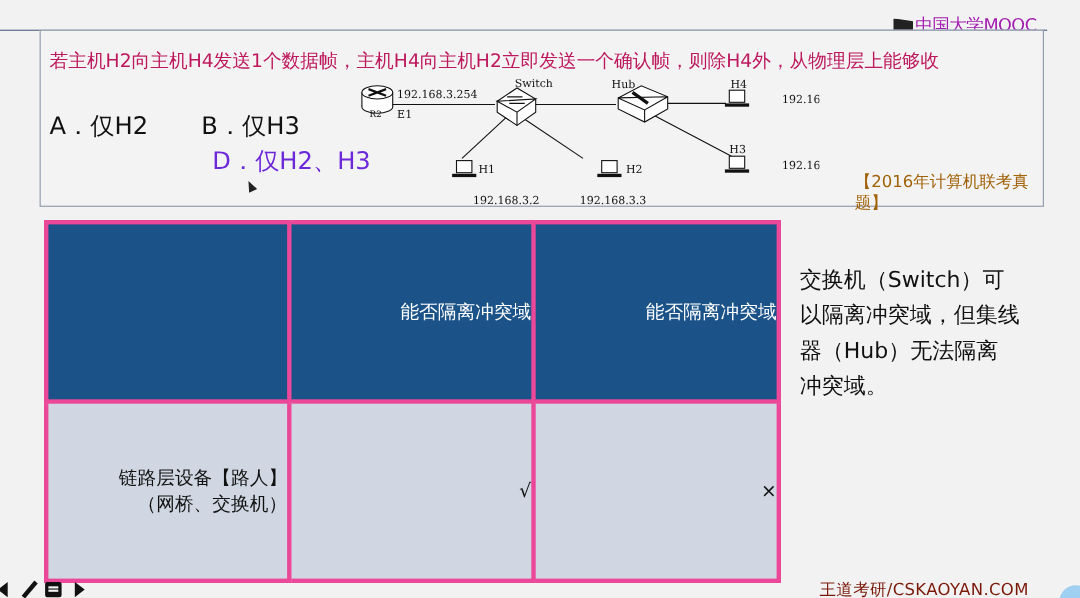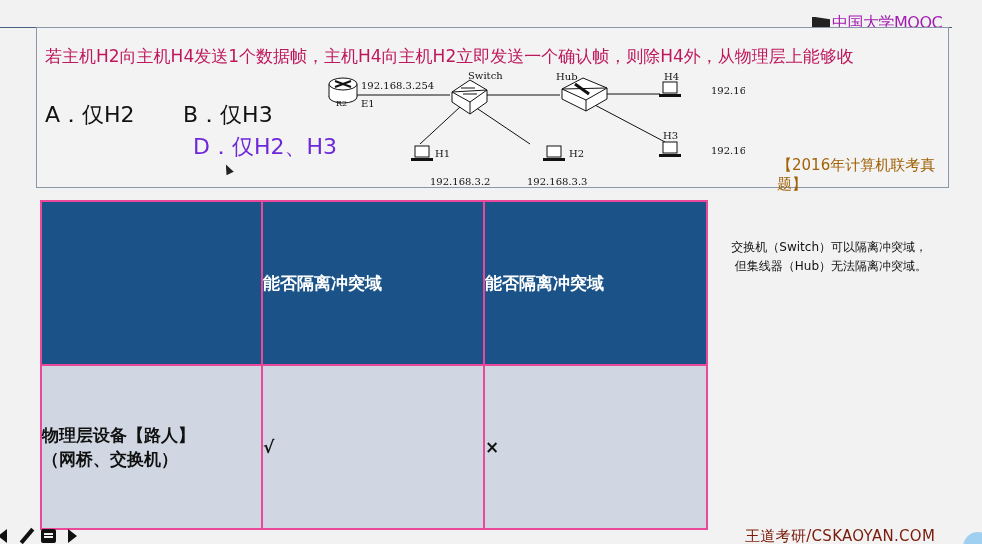--- a/index.html
+++ b/index.html
@@ -45,33 +45,33 @@
   }
   .diagram { position: absolute; left: 288px; top: 44px; width: 420px; height: 120px; }
   .diagram svg { width: 420px; height: 120px; }
   .diagram text { font-family: "DejaVu Serif", serif; font-size: 10px; fill: #111; }
 
   table.cmp {
     position: absolute; left: 40px; top: 200px; width: 666px; height: 330px;
     border-collapse: collapse; table-layout: fixed;
   }
   table.cmp td, table.cmp th {
-    border: 2px solid #ec4899; text-align: left; vertical-align: middle;
-    font-size: 17px; font-weight: bold;
+    border: 4px solid #ec4899; text-align: right; vertical-align: middle;
+    font-size: 17px; font-weight: normal;
   }
   table.cmp th { background: #1b5389; color: #fff; height: 82px; }
   table.cmp tr.r1 td { background: #adb8cb; height: 82px; }
   table.cmp tr.r2 td { background: #d0d7e2; height: 82px; }
   table.cmp tr.r3 td { background: #adb8cb; height: 82px; }
   .rowhead { line-height: 24px; font-size: 17px; }
   .col0 { width: 221px; } .col1 { width: 222px; } .col2 { width: 223px; }
 
   .note {
     position: absolute; left: 727px; top: 238px; width: 200px;
-    font-size: 12px; line-height: 19px; color: #111; text-align: right;
+    font-size: 20px; line-height: 32px; color: #111;
   }
   .footer-brand {
     position: absolute; left: 745px; top: 527px; font-size: 15px; color: #7a1a0a; letter-spacing: 0.3px;
   }
   .corner-blob {
     position: absolute; left: 963px; top: 532px; width: 30px; height: 30px; border-radius: 50%;
     background: #9fd0f2;
   }
   .toolbar {
     position: absolute; left: 0; top: 528px; height: 16px; display: flex; align-items: center; gap: 12px;
@@ -180,21 +180,21 @@
       <col class="col2">
     </colgroup>
   <tbody>
       <tr>
     <th></th>
     <th>能否隔离冲突域</th>
     <th>能否隔离冲突域</th>
   </tr>
   <tr class="r2">
     <td class="rowhead">
-      <div>物理层设备【路人】</div>
+      <div>链路层设备【路人】</div>
       <div>（网桥、交换机）</div>
     </td>
     <td>√</td>
     <td>×</td>
   </tr>
 </tbody>
   </table>
 
 <div class="note">交换机（Switch）可以隔离冲突域，但集线器（Hub）无法隔离冲突域。</div>
 

